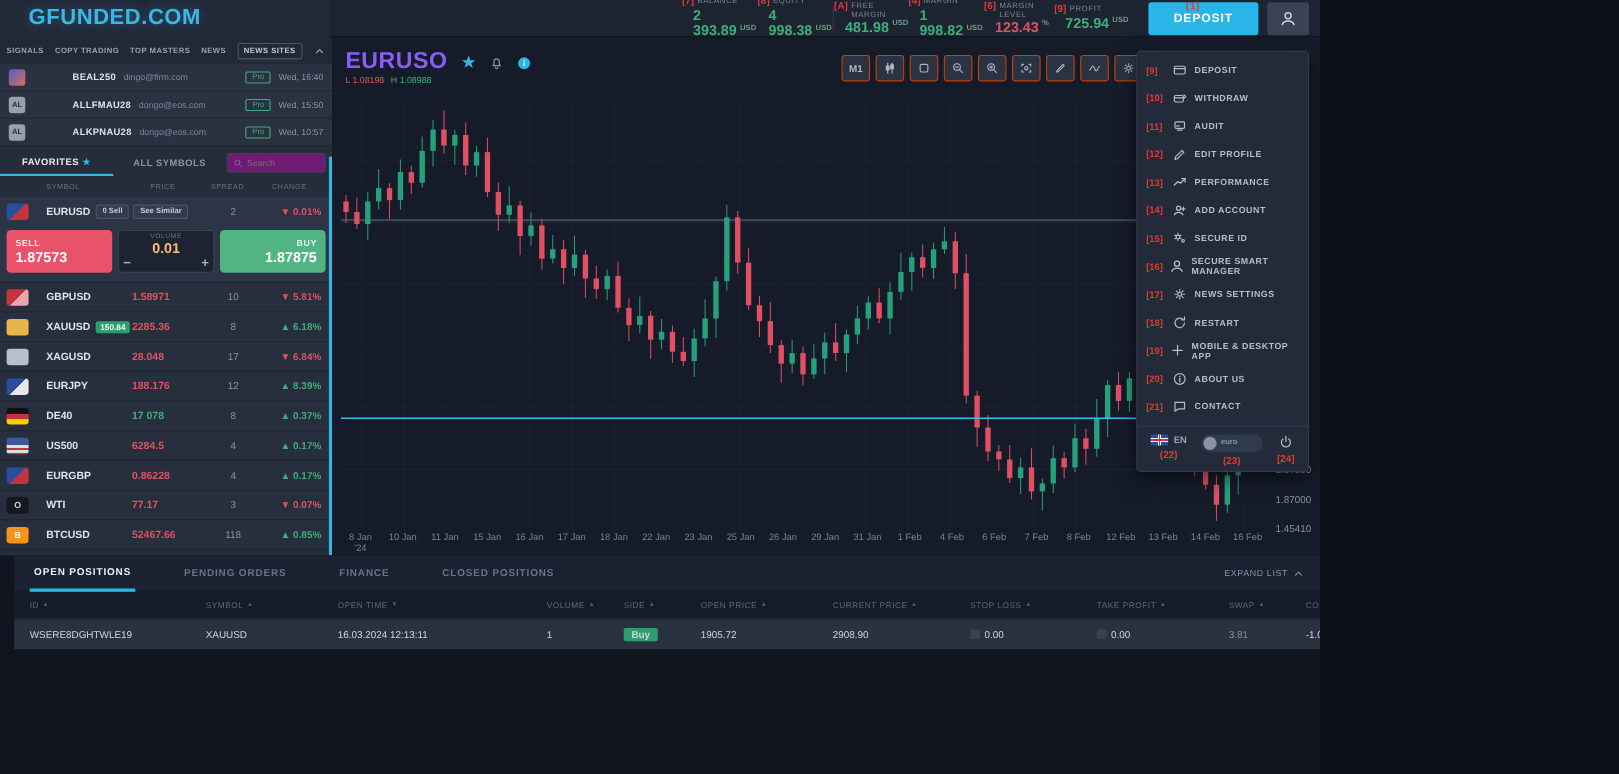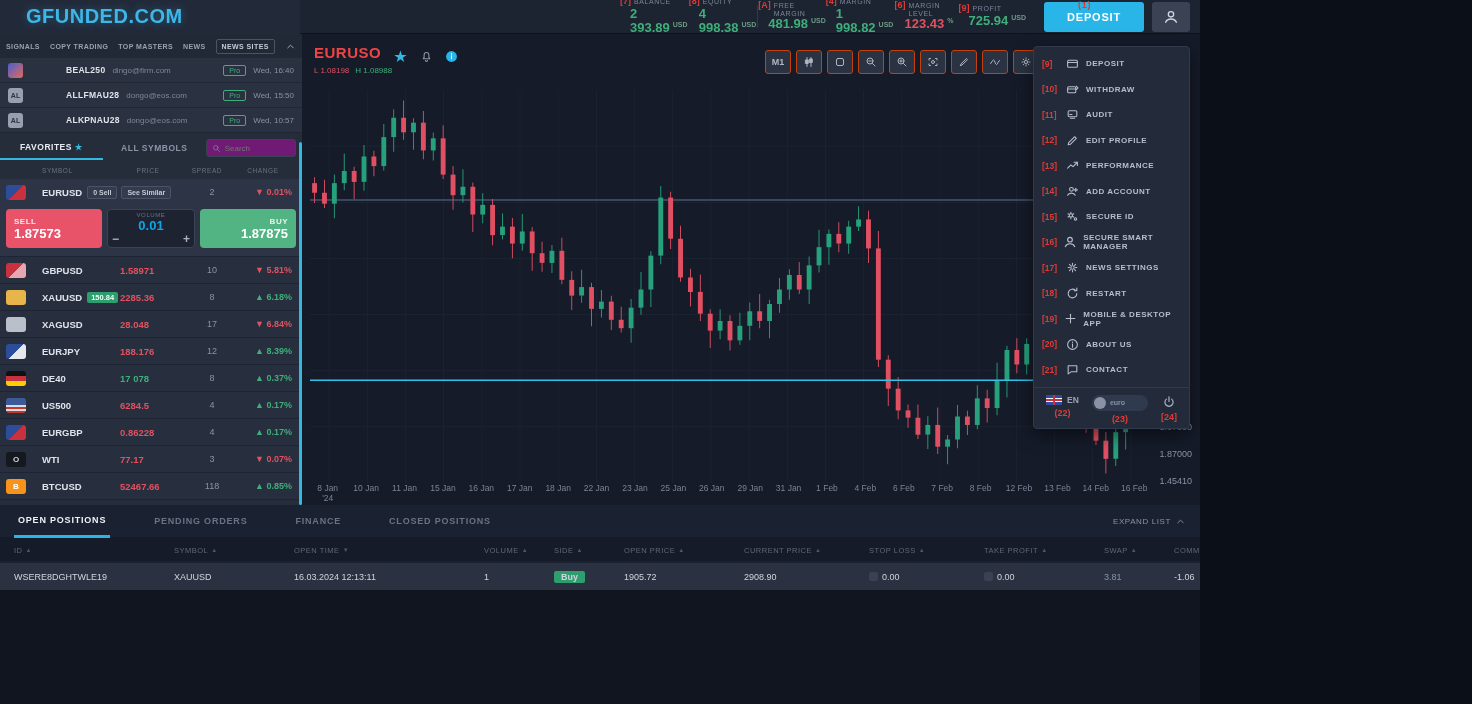--- a/index.html
+++ b/index.html
@@ -60,29 +60,29 @@
   .chips { display:flex; gap:4px; }
   .chip { border:1px solid #4a5468; background:#333b4d; color:#c3cad7; font-size:7px; border-radius:2px; padding:2px 5px; cursor:pointer; white-space:nowrap; }
   .trade-row { display:flex; gap:5px; padding:4px 6px 8px; }
   .trade-btn { flex:1; border:none; border-radius:4px; padding:6px 8px; cursor:pointer; font-family:inherit; text-align:left; }
   .trade-btn .t-lab { font-size:8px; font-weight:bold; color:rgba(255,255,255,.85); letter-spacing:.5px; display:block; }
   .trade-btn .t-price { font-size:13px; font-weight:bold; color:#fff; }
   .sell-btn { background:#e8536a; }
   .buy-btn { background:#53b483; text-align:right; }
   .vol-box { width:88px; background:#1d2330; border:1px solid #3a4354; border-radius:4px; display:flex; flex-direction:column; align-items:center; padding:2px 4px; }
   .vol-label { color:#697285; font-size:6px; letter-spacing:.6px; }
-  .vol-val { color:#0ea5e9; font-size:13px; font-weight:bold; }
+  .vol-val { color:#fdba74; font-size:13px; font-weight:bold; }
   .vol-steps { display:flex; justify-content:space-between; width:100%; }
   .vol-steps button { background:transparent; border:none; color:#aab2c2; font-size:12px; font-weight:bold; cursor:pointer; line-height:1; font-family:inherit; }
   .side-scrollbar { position:absolute; right:0; top:108px; bottom:0; width:3px; background:#35b8e0; border-radius:2px; }
 
   
   .chart-area { position:absolute; top:34px; left:302px; right:0; height:471px; background:#151b29; }
   .chart-head { display:flex; align-items:flex-start; padding:10px 12px 0; }
-  .chart-symbol { color:#ef4444; font-size:15px; font-weight:bold; letter-spacing:.5px; }
+  .chart-symbol { color:#8b5cf6; font-size:21px; font-weight:bold; letter-spacing:.5px; }
   .chart-head .hicons { display:flex; gap:12px; align-items:center; margin-left:12px; margin-top:3px; }
   .chart-sub { padding:0 12px; font-size:8px; display:flex; gap:6px; }
   .chart-toolbar { position:absolute; top:16px; right:130px; display:flex; gap:5px; }
   .tool-btn { width:26px; height:24px; background:#2b3342; border:1px solid #c2410c; border-radius:3px; color:#aeb6c6; font-size:9px; font-weight:bold; display:flex; align-items:center; justify-content:center; cursor:pointer; }
   .plot-wrap { position:absolute; left:8px; top:56px; right:50px; bottom:22px; }
   .x-axis { position:absolute; left:10px; right:50px; bottom:2px; display:flex;gap:7px; }
   .x-axis span { flex:1; text-align:center; color:#7a8396; font-size:8.5px; }
   .y-labels span { position:absolute; color:#8a93a5; font-size:9px; }
 
   
@@ -102,21 +102,21 @@
   .uk-flag:after { content:""; position:absolute; inset:0; background:
       linear-gradient(to right,transparent 46%,#c8313e 46%,#c8313e 54%,transparent 54%),
       linear-gradient(to bottom,transparent 38%,#c8313e 38%,#c8313e 62%,transparent 62%); }
   .lang-label { color:#9aa3b5; font-size:8.5px; font-weight:bold; }
   .toggle-pill { width:56px; height:16px; background:#303a4e; border-radius:9px; display:flex; align-items:center; padding:2px; gap:4px; cursor:pointer; }
   .toggle-knob { width:12px; height:12px; border-radius:50%; background:#8a93a5; }
   .toggle-text { color:#8a93a5; font-size:7px; font-weight:bold; }
   .power-btn { background:none; border:none; color:#aeb6c6; cursor:pointer; display:flex; }
 
   
-  .bottom { position:absolute; top:505px; left:0; right:0; background:#1a2130; }
+  .bottom { position:absolute; top:505px; left:13px; right:0; background:#1a2130; }
   .pos-tabs { display:flex; align-items:center; height:32px; padding:0 14px; gap:40px; }
   .pos-tab { color:#6a7386; font-size:9px; font-weight:bold; letter-spacing:.8px; padding:10px 4px; cursor:pointer; }
   .pos-tab.active { color:#eef1f6; border-bottom:3px solid #29b5e8; }
   .expand-list { margin-left:auto; color:#8a93a5; font-size:8px; letter-spacing:.6px; display:flex; align-items:center; gap:4px; cursor:pointer; }
   .pos-grid { display:grid; grid-template-columns:160px 120px 190px 70px 70px 120px 125px 115px 120px 70px 110px 90px 1fr; align-items:center; }
   .pos-header { background:#151b29; height:24px; padding:0 14px; }
   .pos-header span.hcell { color:#5f6879; font-size:7.5px; letter-spacing:.5px; display:flex; gap:3px; align-items:center; cursor:pointer; }
   .caret { font-size:6px; color:#4d5668; }
   .hdr-right { display:flex; justify-content:flex-end; gap:5px; align-items:center; }
   .last-chip { background:#2b3342; border:1px solid #3a4354; color:#aeb6c6; font-size:7.5px; font-weight:bold; border-radius:2px; padding:3px 6px; cursor:pointer; }

